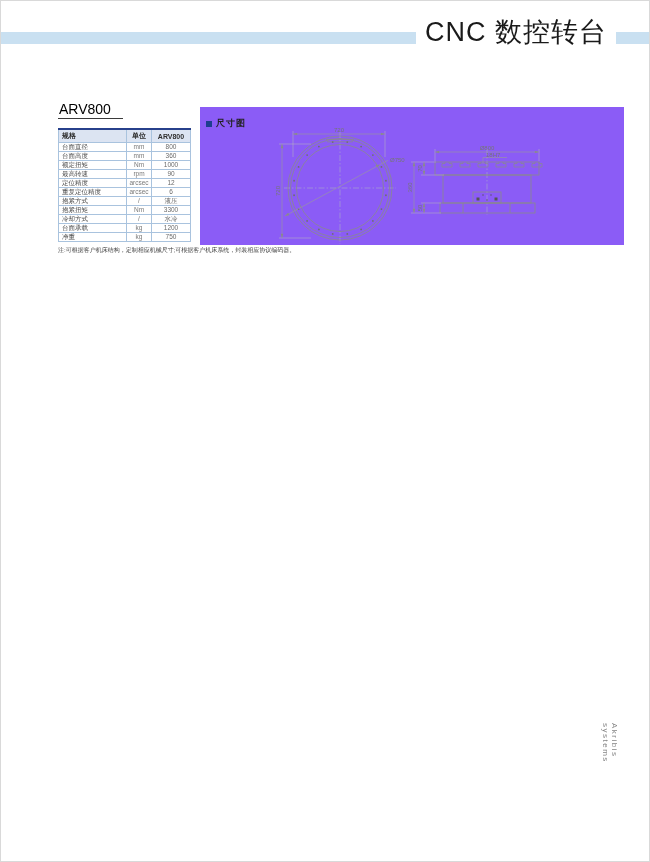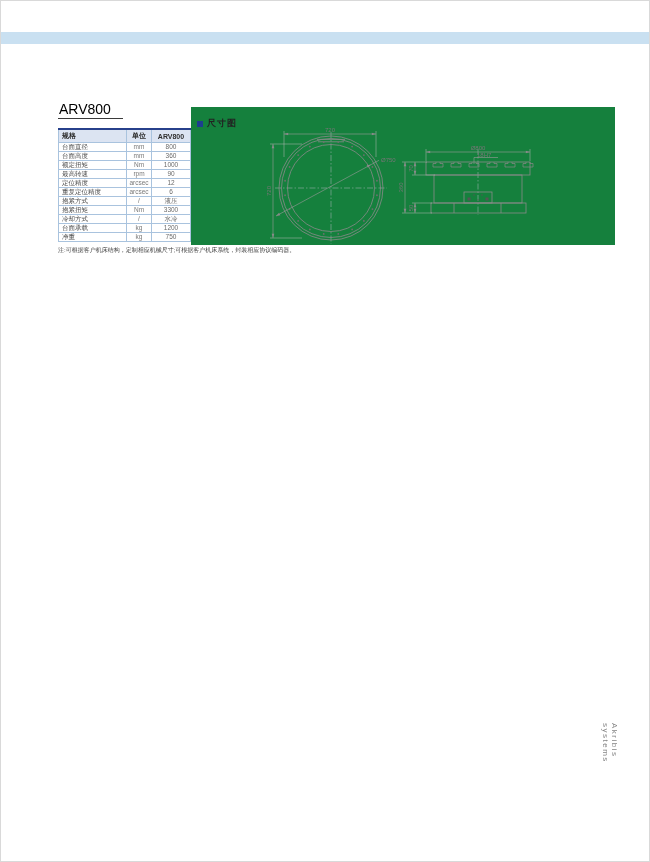--- a/index.html
+++ b/index.html
@@ -39,22 +39,22 @@
   .col-unit  { width:24px; text-align:center; color:#7a7a7a; }
   .col-value { width:38px; text-align:center; color:#6a6a6a; }
   th.col-name { color:#2f2f2f; }
   
   .note {
     position:absolute; left:57px; top:245px; width:260px;
     font-size:6px; line-height:8px; color:#3a3a3a; z-index:3; white-space:nowrap;
   }
   
   .diagram-panel {
-    position:absolute; left:190px; top:106px; width:424px; height:138px;
-    background:#15803d;
+    position:absolute; left:199px; top:106px; width:424px; height:138px;
+    background:#8b5cf6;
   }
   .section-label {
     position:absolute; left:6px; top:10px; display:flex; align-items:center;
     gap:4px; z-index:2;
   }
   .section-label .sq { width:6px; height:6px; display:inline-block; }
   .section-label .txt { font-size:9px; font-weight:bold; color:#222; letter-spacing:1px; }
   .diagram-svg { position:absolute; left:0; top:0; }
   .shape  { stroke:#8a8a8a; stroke-width:0.8; fill:none; }
   .center { stroke:#b3bac2; stroke-width:0.5; fill:none; stroke-dasharray:6 2 1.5 2; }
@@ -68,20 +68,21 @@
     writing-mode:vertical-rl; font-size:8px; letter-spacing:1.5px; word-spacing:5px;
     color:#858585;
   }
 </style>
 </head>
 <body>
 
 <div class="page">
 
   <div class="band" style="background: rgb(201, 224, 241);"></div>
+  <div class="page-title">CNC 数控转台</div>
 
   <div class="model-title">ARV800</div>
 
   <table class="spec-table">
     <thead>
       <tr>
         <th class="col-name">规格</th>
         <th class="col-unit">单位</th>
         <th class="col-value">ARV800</th>
       </tr>

